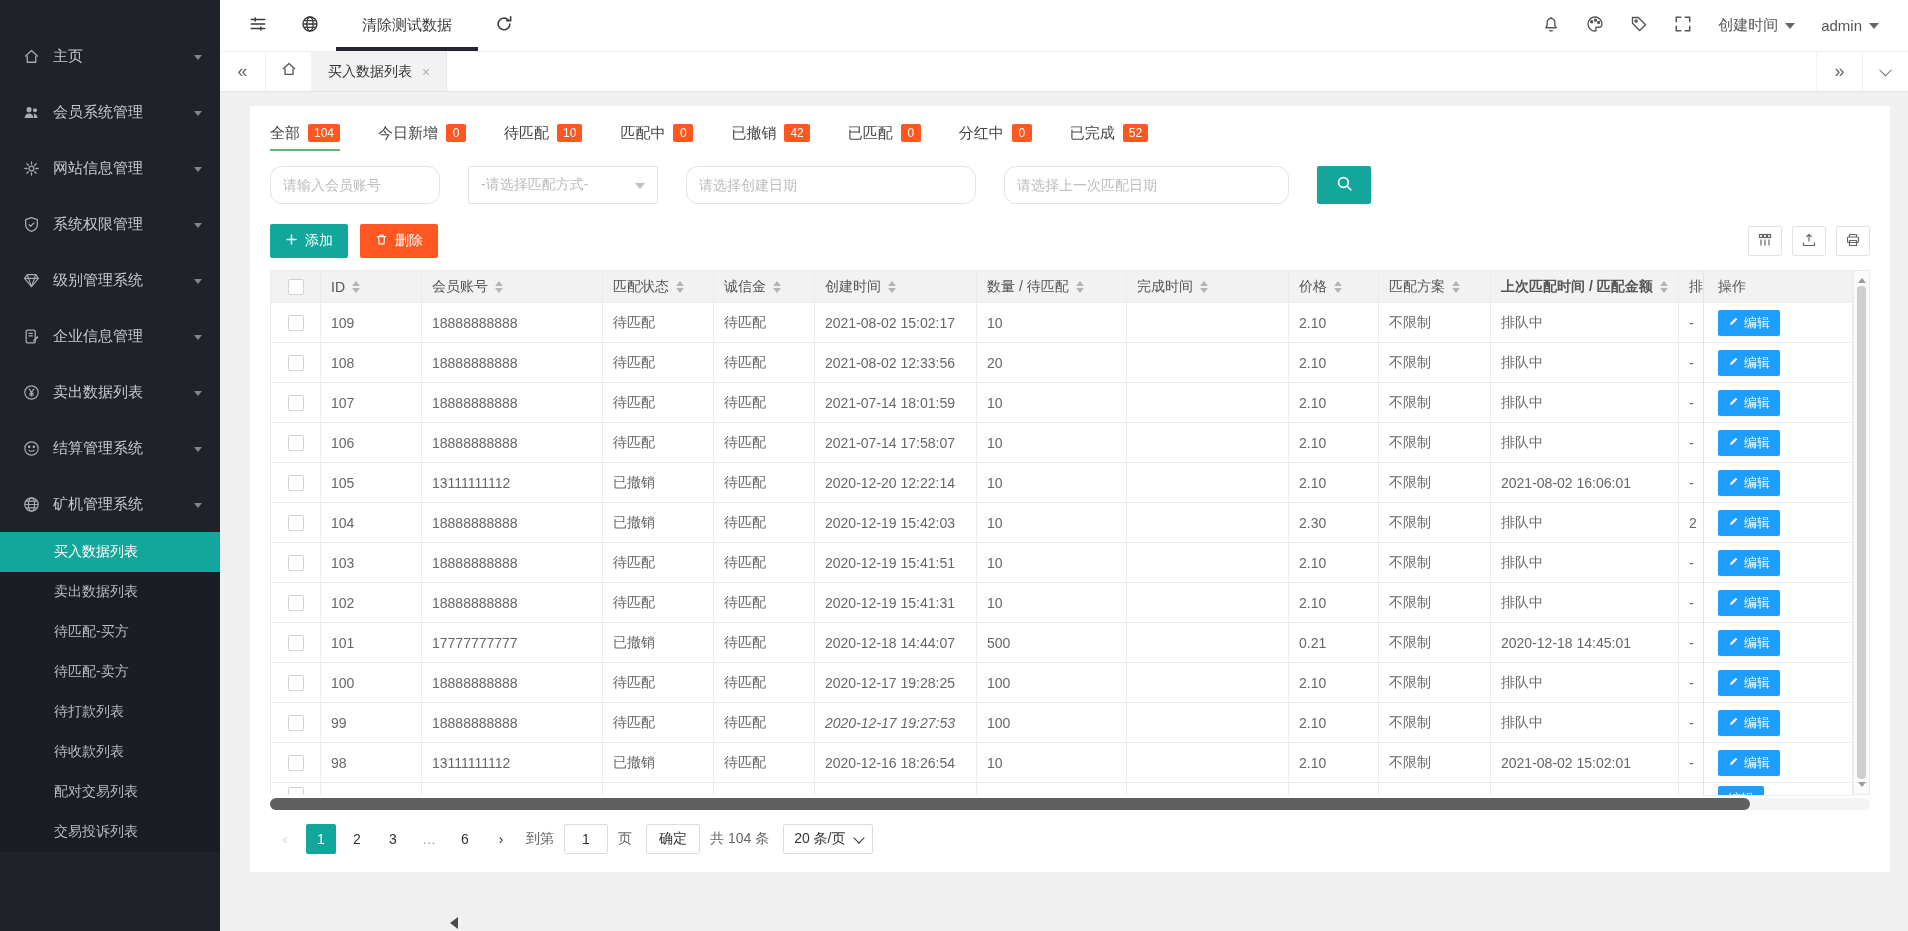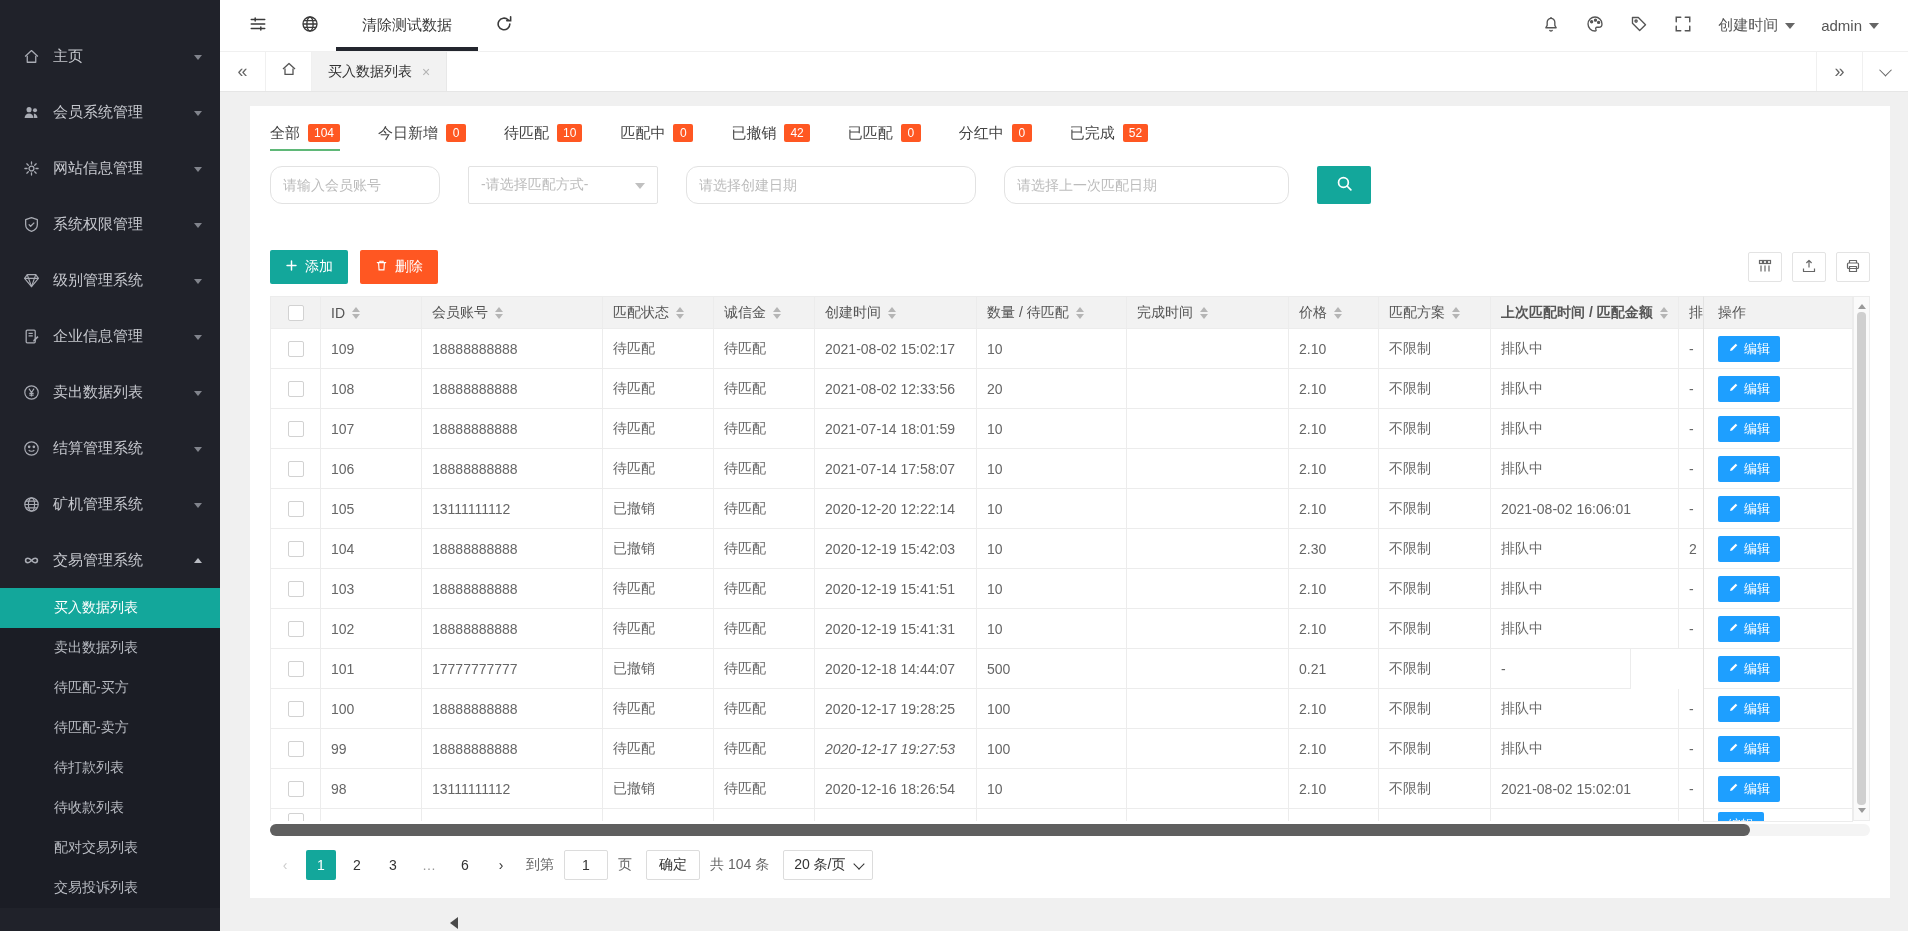--- a/index.html
+++ b/index.html
@@ -56,21 +56,21 @@
   
   .frow{margin-top:12px;display:flex;align-items:center;gap:28px;}
   .finput{height:38px;border:1px solid #e2e2e2;border-radius:12px;padding:0 12px;font-size:14px;color:#666;background:#fff;outline:none;}
   .finput::placeholder{color:#bcbcbc;}
   .fselect{position:relative;height:38px;border:1px solid #e2e2e2;border-radius:2px;padding:0 30px 0 12px;display:flex;align-items:center;font-size:14px;color:#bcbcbc;background:#fff;cursor:pointer;}
   .fselect .scaret{position:absolute;right:12px;width:0;height:0;border:5px solid transparent;border-top:6px solid #c0c0c0;top:16px;}
   .search-btn{width:54px;height:38px;background:var(--accent);border:none;border-radius:2px;display:flex;align-items:center;justify-content:center;cursor:pointer;}
   .search-btn svg{width:17px;height:17px;color:#fff;}
 
   
-  .arow{margin-top:46px;display:flex;align-items:center;gap:12px;}
+  .arow{margin-top:20px;display:flex;align-items:center;gap:12px;}
   .btn{height:34px;padding:0 15px;border:none;border-radius:2px;color:#fff;font-size:14px;display:inline-flex;align-items:center;gap:7px;cursor:pointer;}
   .btn svg{width:13px;height:13px;}
   .btn.add{background:var(--accent);}
   .btn.del{background:var(--orange);}
   .toolbar{margin-left:auto;display:flex;gap:10px;}
   .tool-btn{width:34px;height:30px;border:1px solid #e3e3e3;border-radius:2px;background:#fff;display:flex;align-items:center;justify-content:center;color:#666;cursor:pointer;}
   .tool-btn svg{width:16px;height:16px;}
 
   
   .tzone{margin-top:12px;position:relative;height:525px;}
@@ -213,29 +213,20 @@
         <div class="side-item">
           <span class="s-icon">
             <svg viewBox="0 0 16 16" fill="none" stroke="currentColor" stroke-width="1.1">
               <circle cx="8" cy="8" r="6.3"></circle>
               <ellipse cx="8" cy="8" rx="2.9" ry="6.3"></ellipse>
               <path d="M1.7 8h12.6M2.5 4.9h11M2.5 11.1h11"></path>
             </svg>
           </span>
           <span class="s-label">矿机管理系统</span>
           <span class="chev down"></span>
-        </div>
-        <div class="side-item">
-          <span class="s-icon">
-            <svg viewBox="0 0 16 16" fill="none" stroke="currentColor" stroke-width="1.5">
-              <path d="M4.6 5.9c-2.9 0-2.9 4.2 0 4.2 3 0 3.8-4.2 6.8-4.2 2.9 0 2.9 4.2 0 4.2-3 0-3.8-4.2-6.8-4.2z"></path>
-            </svg>
-          </span>
-          <span class="s-label">交易管理系统</span>
-          <span class="chev up"></span>
         </div>
         <div class="submenu">
           <div class="sub-item active">
             <span>买入数据列表</span>
           </div>
           <div class="sub-item">
             <span>卖出数据列表</span>
           </div>
           <div class="sub-item">
             <span>待匹配-买方</span>
@@ -680,20 +671,21 @@
                   </div>
                   <div class="td" style="width: 101px;">101</div>
                   <div class="td" style="width: 181px;">17777777777</div>
                   <div class="td" style="width: 111px;">已撤销</div>
                   <div class="td" style="width: 101px;">待匹配</div>
                   <div class="td" style="width: 162px;">2020-12-18 14:44:07</div>
                   <div class="td" style="width: 150px;">500</div>
                   <div class="td" style="width: 162px;"></div>
                   <div class="td" style="width: 90px;">0.21</div>
                   <div class="td" style="width: 112px;">不限制</div>
+                  <div class="td" style="width: 188px;">2020-12-18 14:45:01</div>
                   <div class="td" style="width: 140px;">-</div>
                 </div>
                 <div class="trow">
                   <div class="td cell-check" style="width: 50px;">
                     <span class="cb"></span>
                   </div>
                   <div class="td" style="width: 101px;">100</div>
                   <div class="td" style="width: 181px;">18888888888</div>
                   <div class="td" style="width: 111px;">待匹配</div>
                   <div class="td" style="width: 101px;">待匹配</div>

